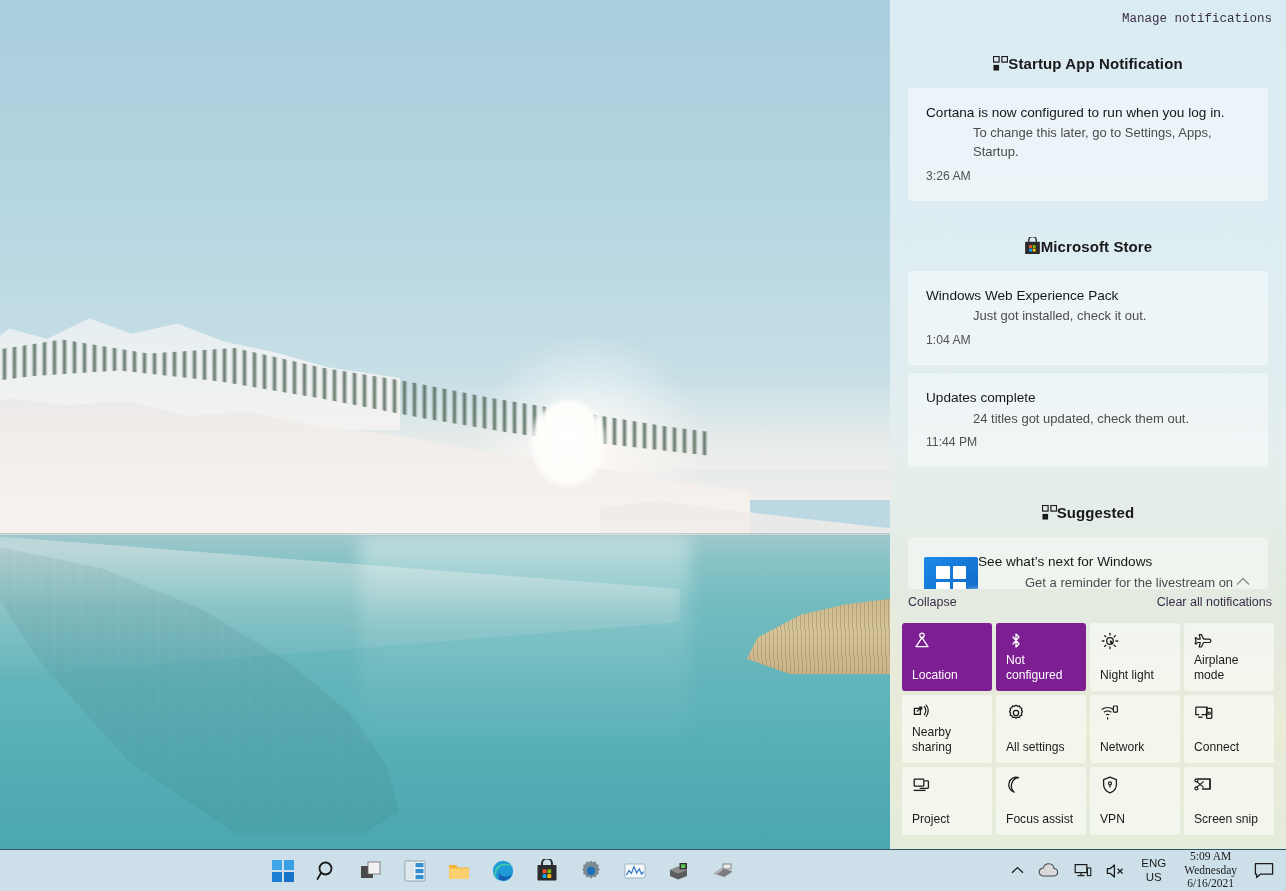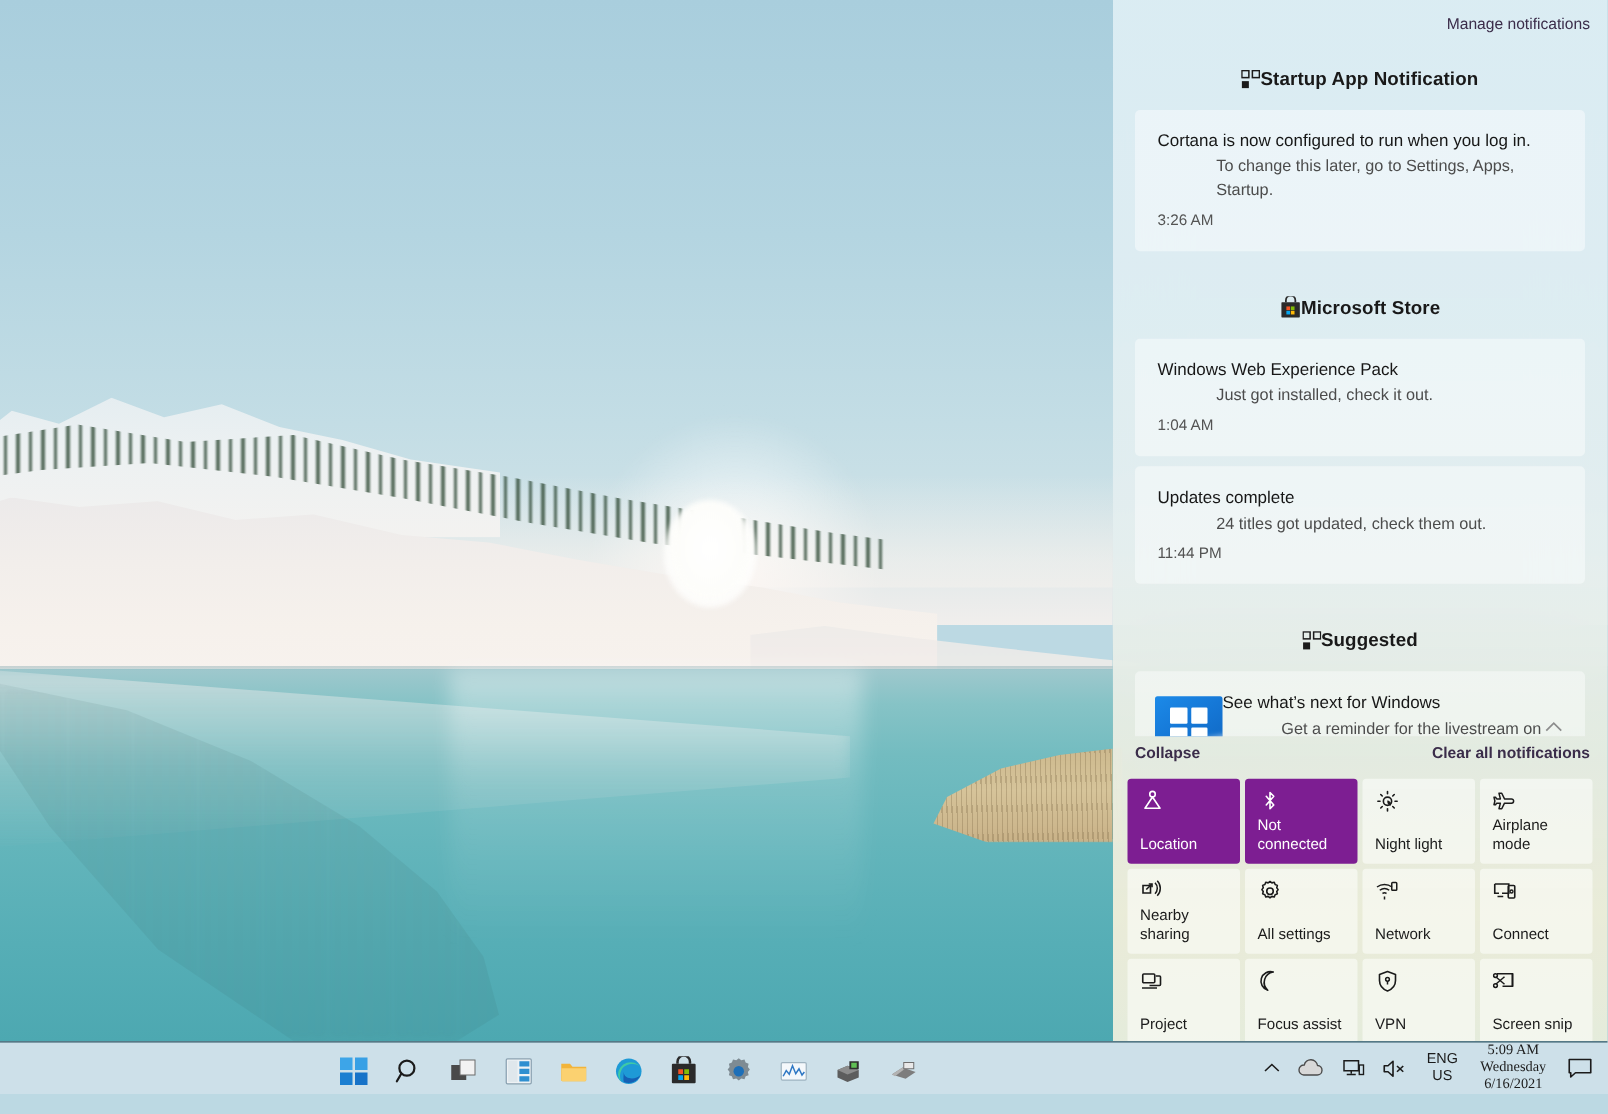--- a/index.html
+++ b/index.html
@@ -112,21 +112,21 @@
         rgba(236,238,226,0.93) 72%,
         rgba(243,239,218,0.94) 86%,
         rgba(238,240,222,0.94) 100%);
     backdrop-filter: blur(28px);
     display: flex; flex-direction: column;
     color: #1b1b1b;
   }
   .ac-scroll { flex: 1; overflow: hidden; position: relative; }
 
   .manage-row { height: 38px; display: flex; align-items: center; justify-content: flex-end; padding-right: 14px; }
-  .manage-link { font-size: 12.5px; color: #3b2d4a; cursor: pointer; }
+  .manage-link { font-size: 12.5px; color: #3b2d4a; cursor: pointer; font-family: Liberation Mono, monospace; }
 
   .group-header {
     display: flex; align-items: center; justify-content: center;
     height: 38px; margin-top: 6px;
   }
   .group-header .ghdr-icon { display: flex; align-items: center; }
   .group-title { font-size: 15px; font-weight: 600; color: #191919; letter-spacing: .1px; }
 
   .notif-card {
     margin: 6px 18px 0 18px;
@@ -156,21 +156,21 @@
     transform: rotate(-9deg); filter: blur(2px);
   }
   .chev-collapse {
     position: absolute; right: 12px; top: 50%; transform: translateY(-50%);
     width: 26px; height: 26px; display: flex; align-items: center; justify-content: center;
     cursor: pointer; color: #8d8d8d;
   }
 
   .ac-footer {
     display: flex; align-items: center; justify-content: space-between;
-    padding: 6px 14px 8px 18px; font-size: 12.5px; font-weight: bold;
+    padding: 6px 14px 8px 18px; font-size: 12.5px;
   }
   .ac-footer span { color: #3b2d4a; cursor: pointer; }
 
   
   .qa-grid {
     display: grid; grid-template-columns: repeat(4, 1fr);
     gap: 4px; padding: 6px 12px 14px 12px;
   }
   .qa-tile {
     height: 68px; border-radius: 3px;
@@ -180,24 +180,24 @@
     cursor: pointer; color: #1b1b1b;
   }
   .qa-tile.active { background: #7d1e92; color: #ffffff; }
   .qa-icon { height: 22px; display: flex; align-items: flex-start; }
   .qa-label { font-size: 12.1px; line-height: 1.3; }
 
   svg { display: block; }
 
   
   #taskbar {
-    position: absolute; left: 0; right: 0; bottom: 16px; height: 42px;
+    position: absolute; left: 0; right: 0; bottom: 0; height: 42px;
     background: #cde0e9;
     border-top: 1px solid #2e5766;
-    display: flex; align-items: flex-end;
+    display: flex; align-items: center;
   }
   .tb-left { flex: 1; display: flex; align-items: center; justify-content: center; gap: 8px; }
   .tb-btn {
     width: 36px; height: 36px; border-radius: 3px;
     display: flex; align-items: center; justify-content: center; cursor: pointer;
   }
   .tray { display: flex; align-items: center; gap: 2px; padding-right: 6px; height: 100%; }
   .tray-btn {
     height: 100%; display: flex; align-items: center; justify-content: center;
     padding: 0 6px; cursor: pointer;
@@ -327,21 +327,21 @@
       </span>
       <span class="qa-label">Location</span>
     </div>
 
     <div class="qa-tile active">
       <span class="qa-icon">
         <svg width="20" height="20" viewBox="0 0 20 20">
           <path d="M7 6 L13 13 L10 16 V3 L13 6 L7 13" fill="none" stroke="#fff" stroke-width="1.3" stroke-linejoin="round" stroke-linecap="round"></path>
         </svg>
       </span>
-      <span class="qa-label">Not connected</span>
+      <span class="qa-label">Not configured</span>
     </div>
 
     <div class="qa-tile">
       <span class="qa-icon">
         <svg width="20" height="20" viewBox="0 0 20 20">
           <circle cx="10" cy="10" r="3.3" fill="none" stroke="#1b1b1b" stroke-width="1.3"></circle>
           <path d="M10 9.2 a3.3 3.3 0 0 1 2.6 4.4 A3.3 3.3 0 0 1 10 9.2z" fill="#1b1b1b"></path>
           <g stroke="#1b1b1b" stroke-width="1.3" stroke-linecap="round">
             <path d="M10 2.3 V4"></path>
               <path d="M10 16 V17.7"></path>

